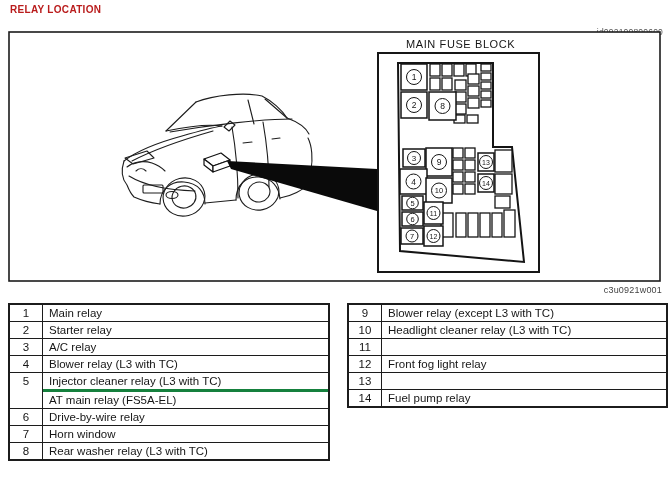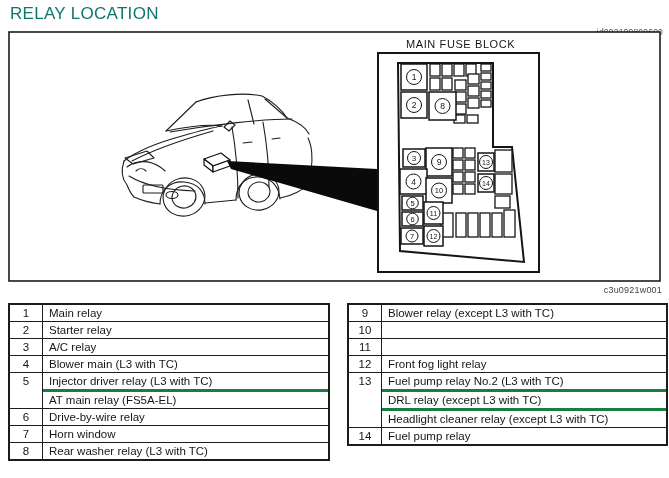--- a/index.html
+++ b/index.html
@@ -6,21 +6,21 @@
   body {
     width:669px; height:478px;
     background:#ffffff;
     font-family:"Liberation Sans", sans-serif;
     color:#1a1a1a;
     position:relative;
     overflow:hidden;
   }
   .title {
     position:absolute; left:10px; top:4px;
-    font-size:17px; font-weight:normal; letter-spacing:.3px; color:#0f766e;
+    font-size:10px; font-weight:bold; letter-spacing:.3px; color:#b91c1c;
   }
   .doc-id {
     position:absolute; top:27px; right:6px;
     font-size:8.5px; color:#555; letter-spacing:.2px;
   }
   svg.figure { position:absolute; left:8px; top:31px; width:653px; height:251px; }
   .caption {
     position:absolute; top:285px; right:7px;
     font-size:9px; color:#444; letter-spacing:.2px;margin-left:38px;
   }
@@ -238,27 +238,27 @@
   </div>
   <div class="trow">
     <div class="tnum">3</div>
     <div class="tnames">
         <div class="tline">A/C relay</div>
       </div>
   </div>
   <div class="trow">
     <div class="tnum">4</div>
     <div class="tnames">
-        <div class="tline">Blower main (L3 with TC)</div>
+        <div class="tline">Blower relay (L3 with TC)</div>
       </div>
   </div>
   <div class="trow">
     <div class="tnum">5</div>
     <div class="tnames">
-      <div class="tline">Injector driver relay (L3 with TC)</div>
+      <div class="tline">Injector cleaner relay (L3 with TC)</div>
       <div class="tline">AT main relay (FS5A-EL)</div>
     </div>
   </div>
   <div class="trow">
     <div class="tnum">6</div>
     <div class="tnames">
         <div class="tline">Drive-by-wire relay</div>
       </div>
   </div>
   <div class="trow">
@@ -278,38 +278,34 @@
 <div class="rtable right">
   <div class="trow">
     <div class="tnum">9</div>
     <div class="tnames">
       <div class="tline">Blower relay (except L3 with TC)</div>
     </div>
   </div>
   <div class="trow">
     <div class="tnum">10</div>
     <div class="tnames">
+      <div class="tline">Headlight cleaner relay (L3 with TC)</div>
     </div>
   </div>
   <div class="trow">
     <div class="tnum">11</div>
   </div>
   <div class="trow">
     <div class="tnum">12</div>
     <div class="tnames">
         <div class="tline">Front fog light relay</div>
       </div>
   </div>
   <div class="trow">
     <div class="tnum">13</div>
-    <div class="tnames">
-      <div class="tline">Fuel pump relay No.2 (L3 with TC)</div>
-      <div class="tline">DRL relay (except L3 with TC)</div>
-      <div class="tline">Headlight cleaner relay (except L3 with TC)</div>
-    </div>
   </div>
   <div class="trow">
     <div class="tnum">14</div>
     <div class="tnames">
         <div class="tline">Fuel pump relay</div>
       </div>
   </div>
 </div>
 
 </body></html>

